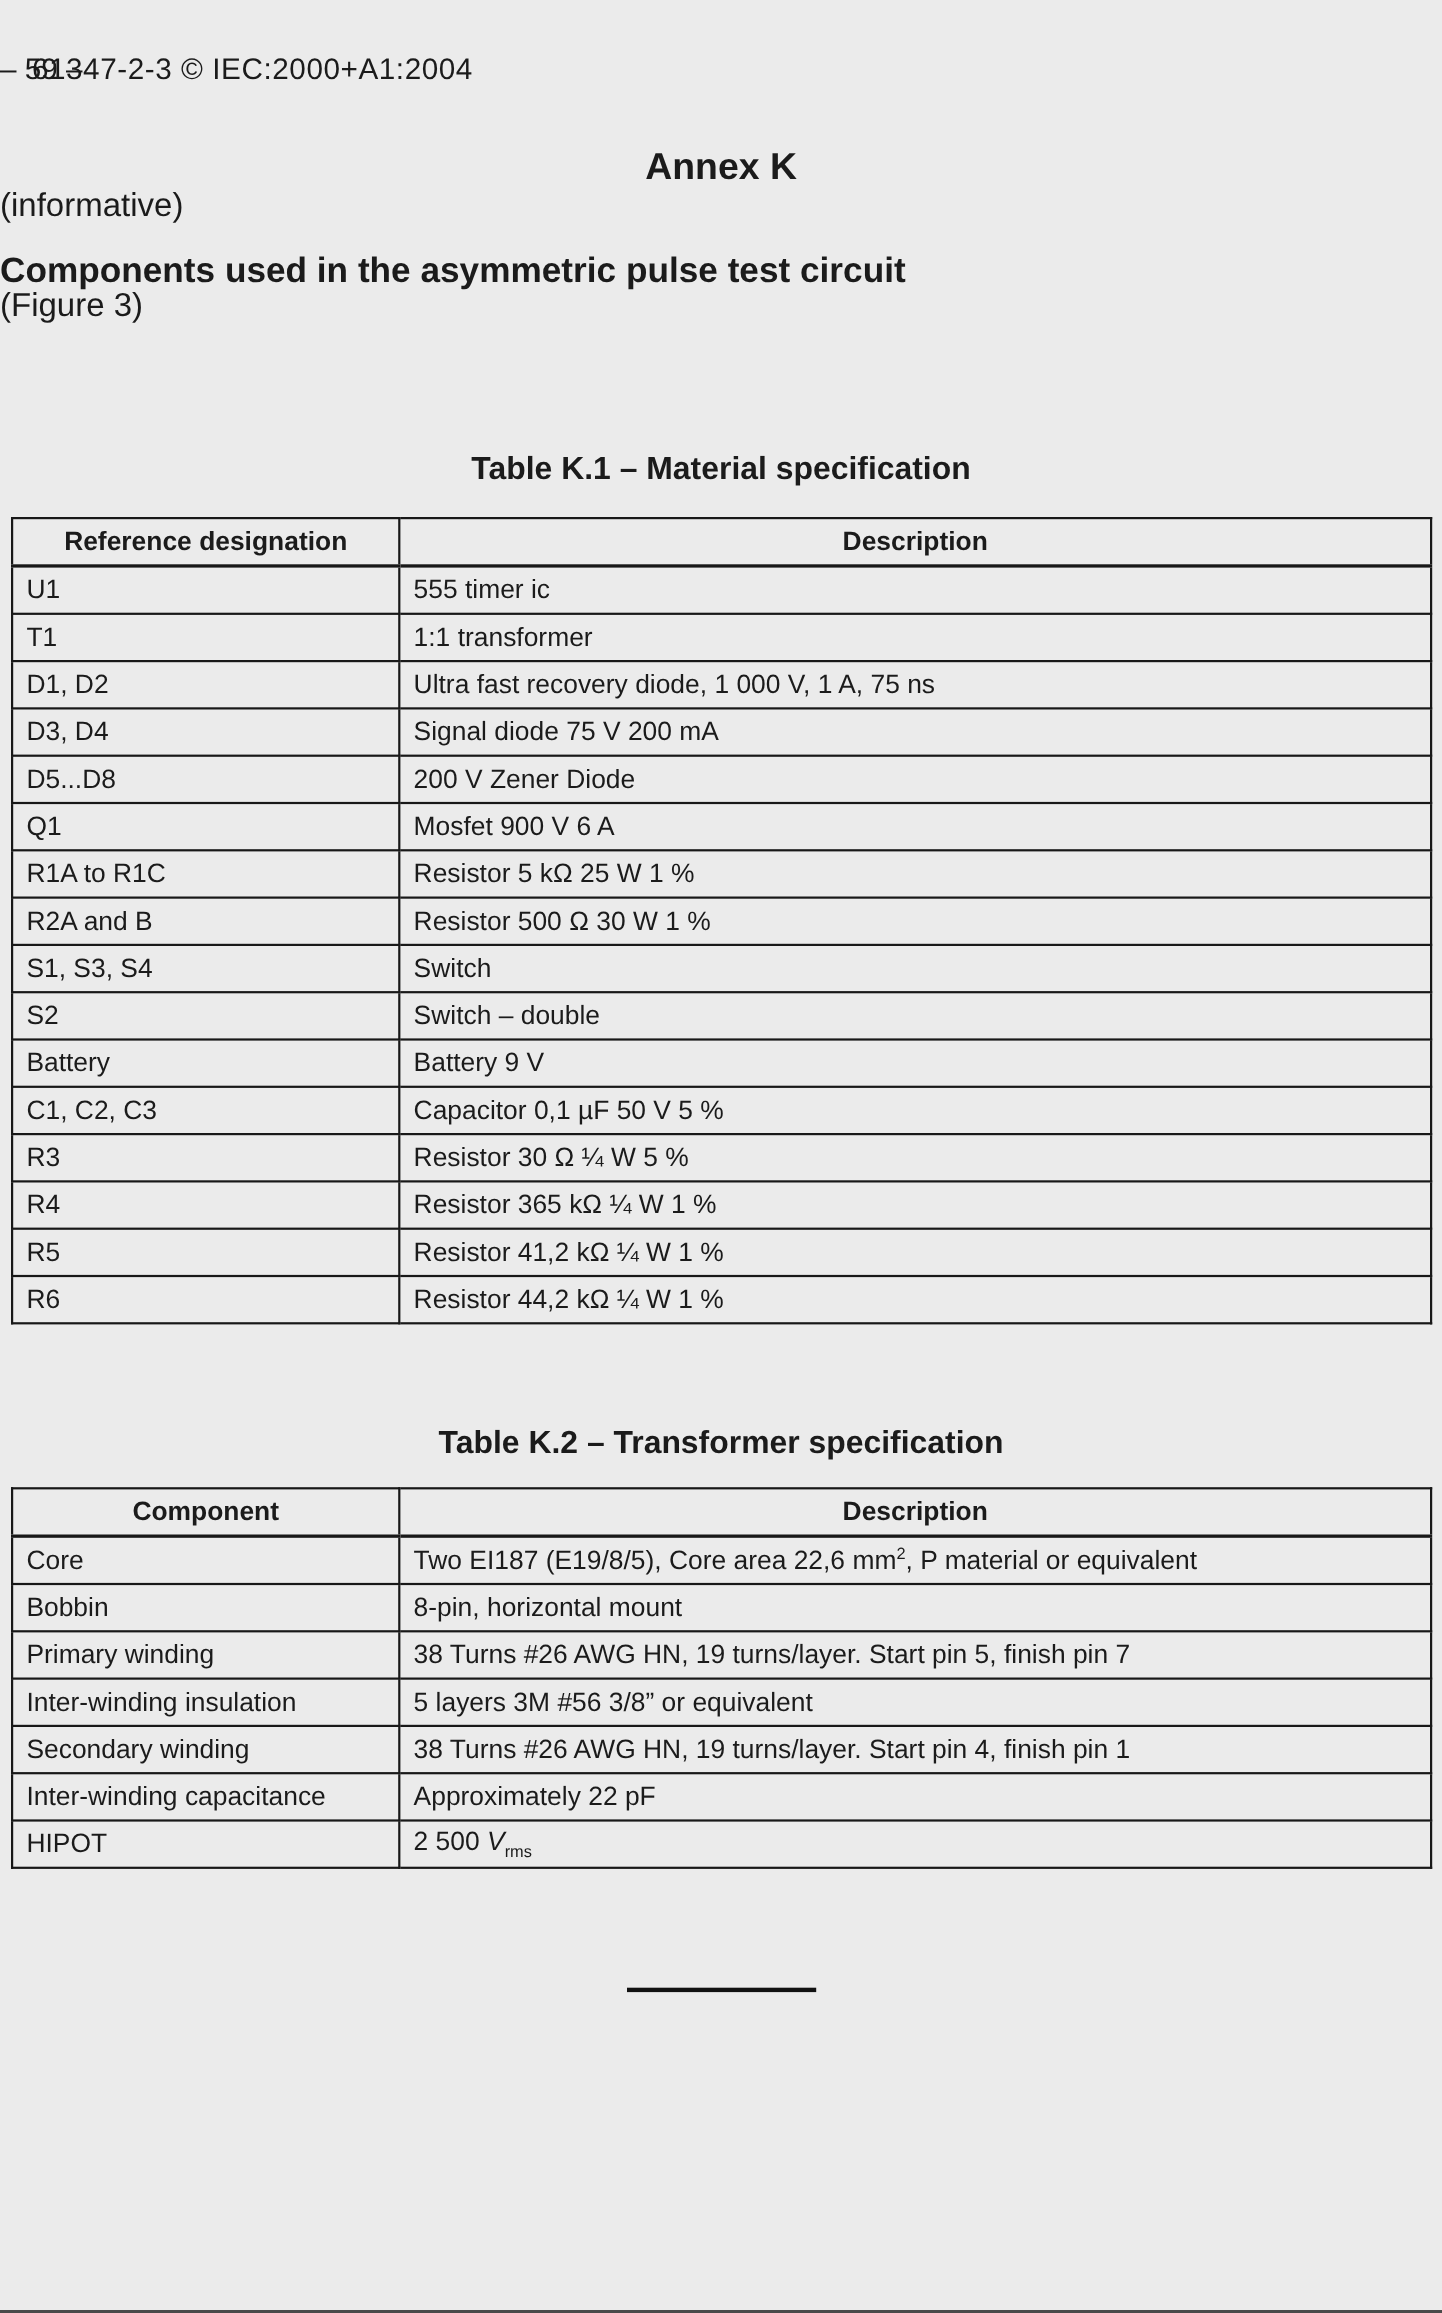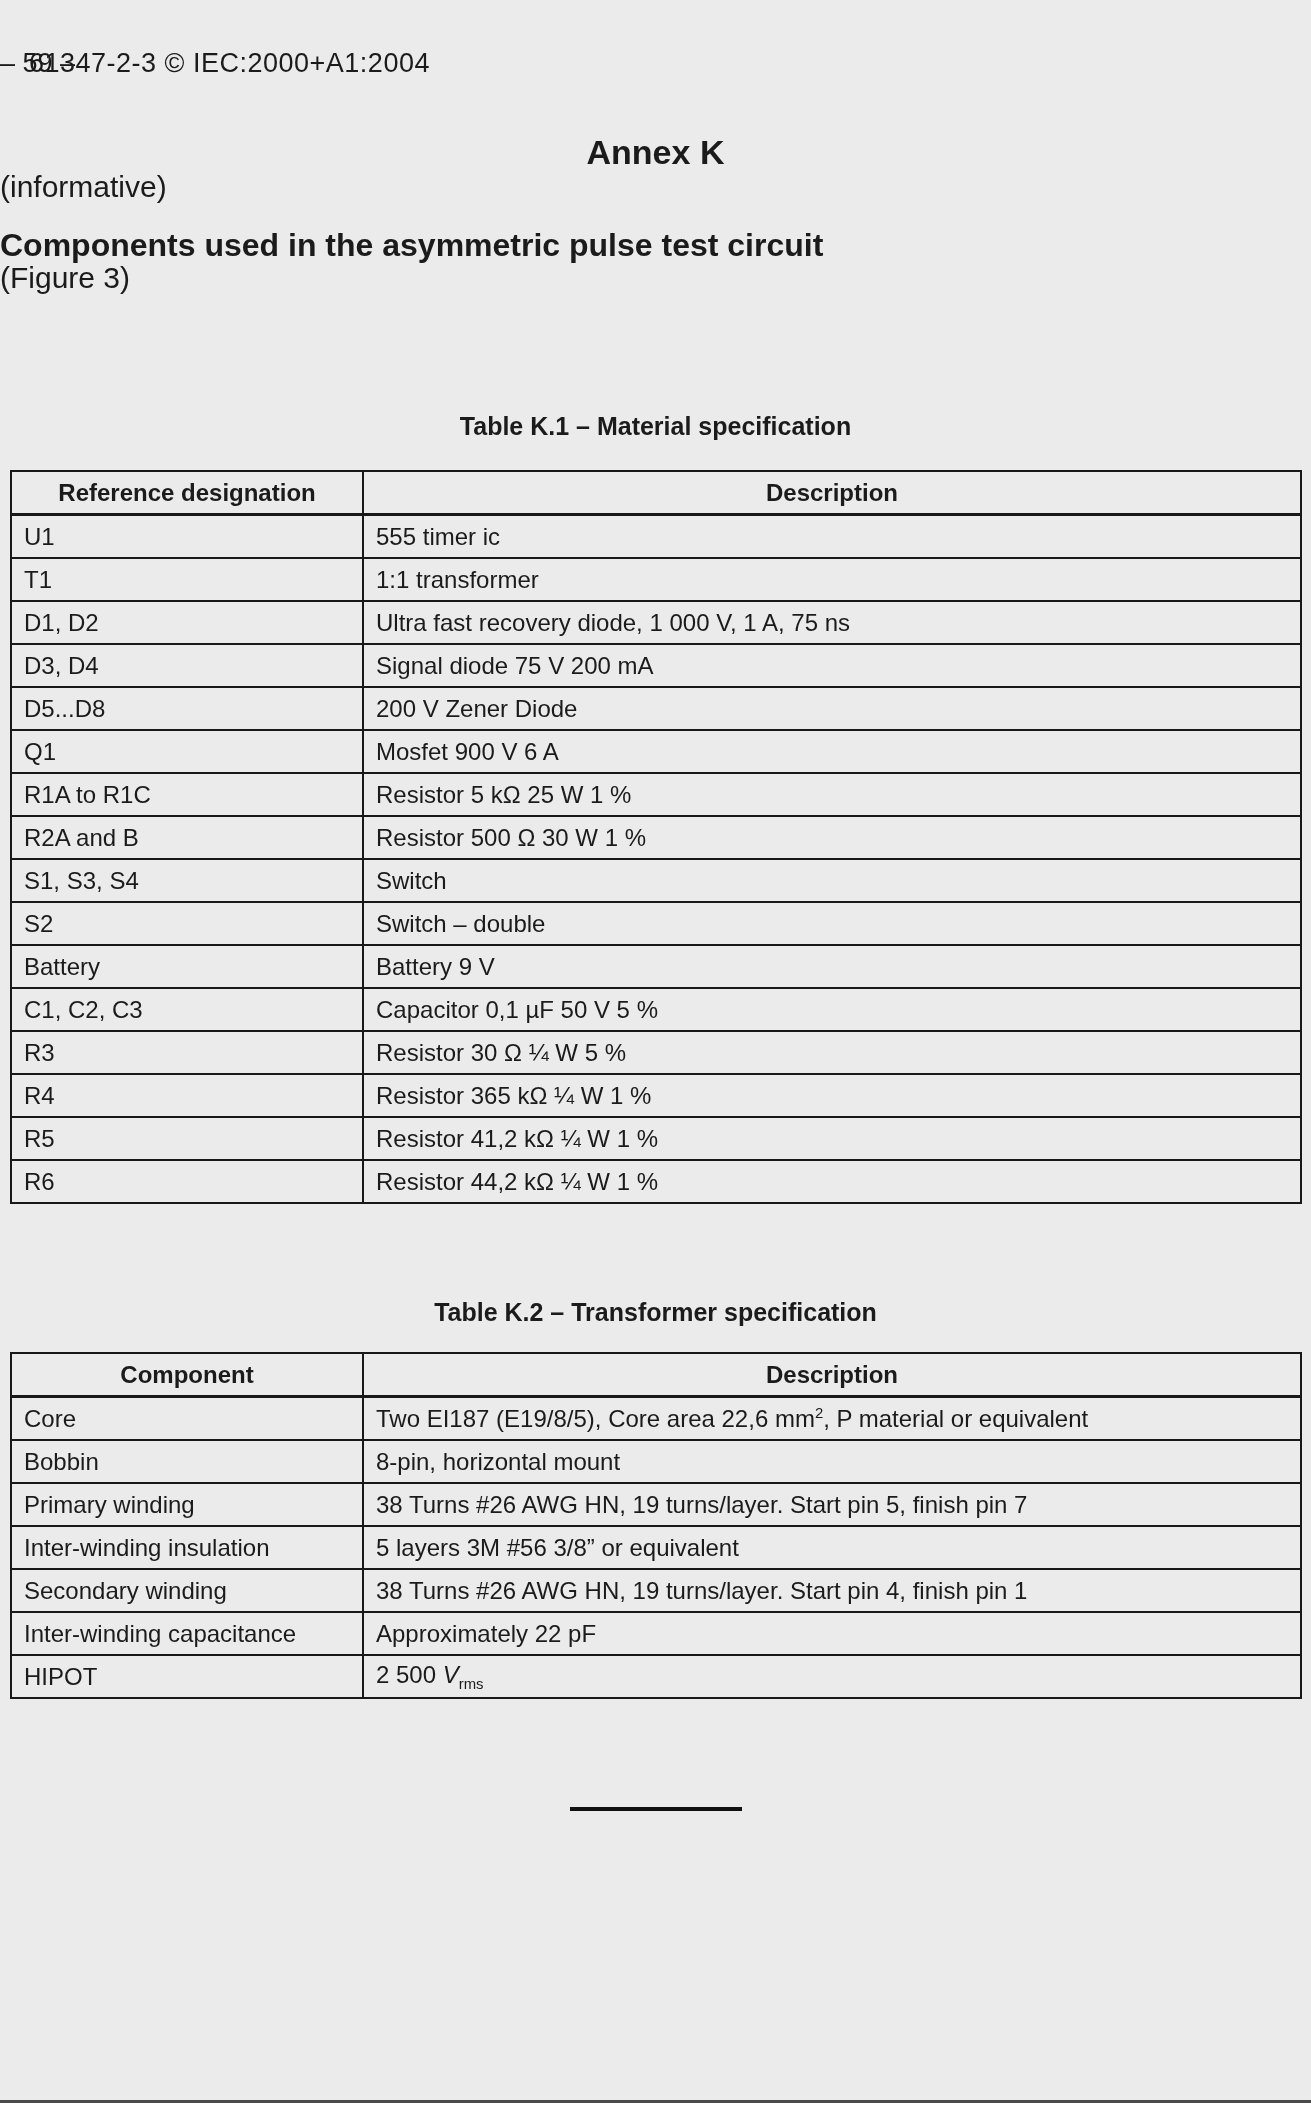--- a/index.html
+++ b/index.html
@@ -45,21 +45,21 @@
     line-height: 34px;
     font-weight: bold;
     text-align: left;
   }
   .h-figure {
     font-size: 30px;
     line-height: 32px;
     text-align: left;
   }
   .table-caption {
-    font-size: 25px;
+    font-size: 29px;
     line-height: 28px;
     font-weight: bold;
     text-align: center;
   }
   .cap-k1 { margin-top: 118px; }
   .cap-k2 { margin-top: 94px; }
 
   table.spec {
     border-collapse: collapse;
     margin-left: 10px;

